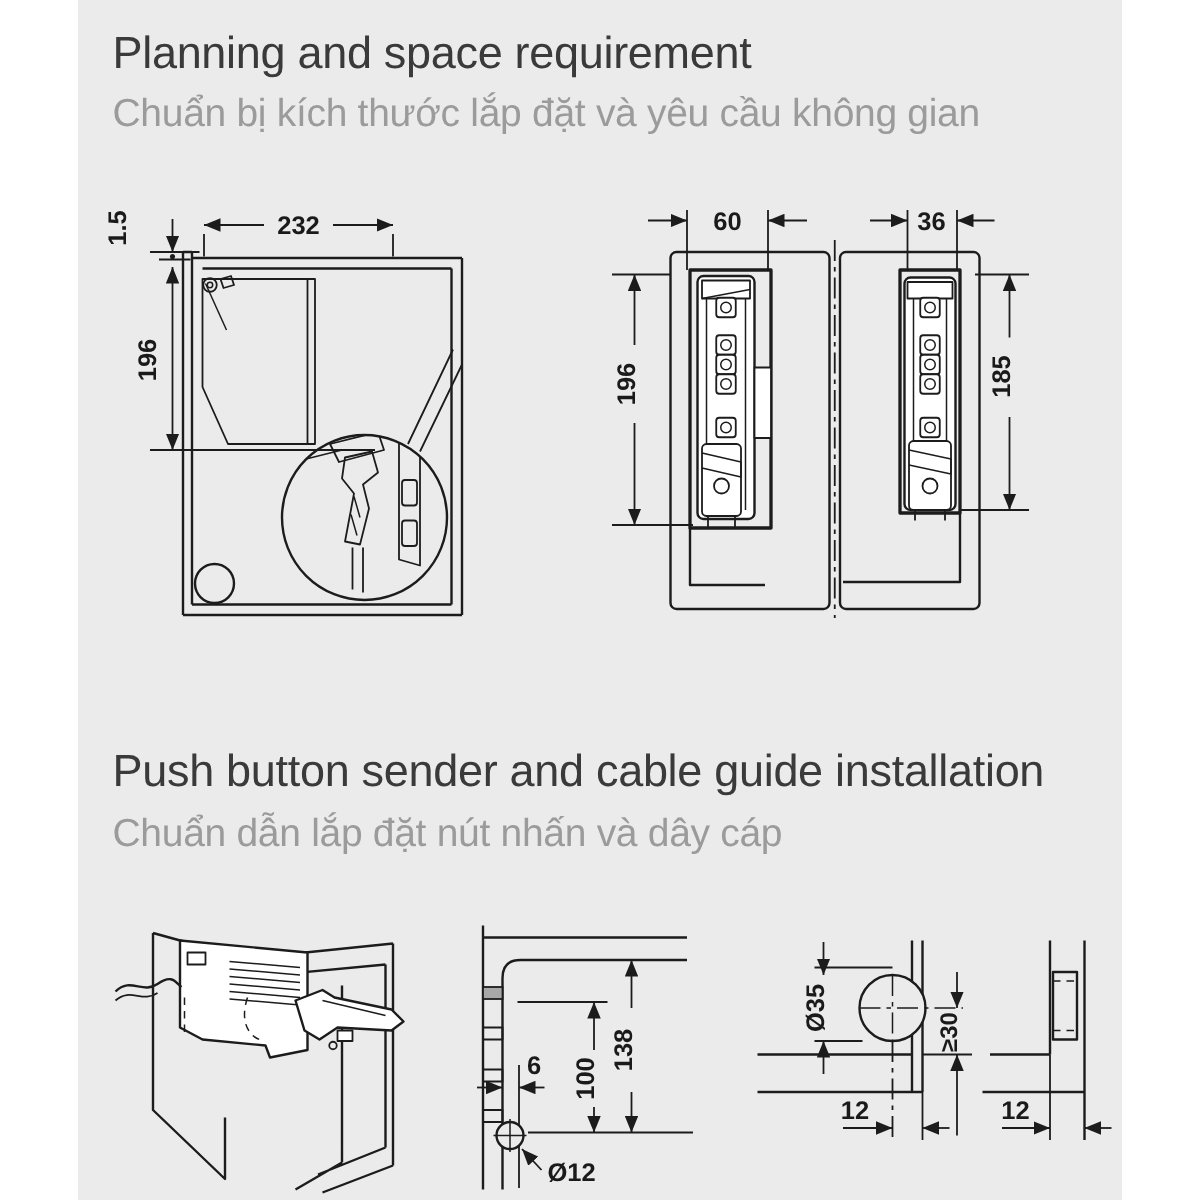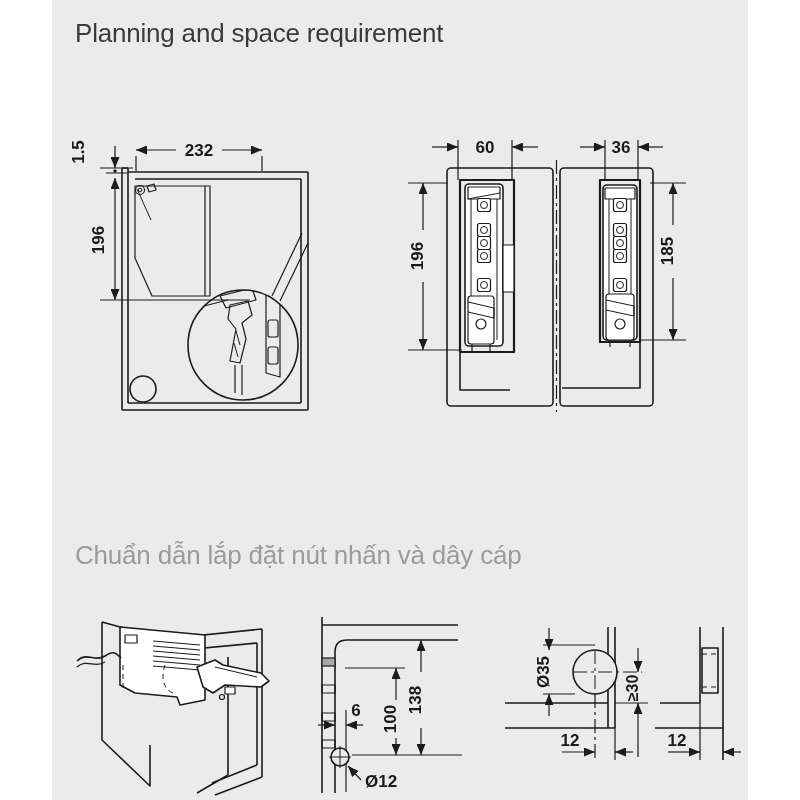--- a/index.html
+++ b/index.html
@@ -1,19 +1,19 @@
 <!DOCTYPE html>
 <html><head>
 <meta charset="utf-8">
 <style>
   html,body{margin:0;padding:0;}
   .page{position:relative;width:800px;height:800px;background:#ffffff;overflow:hidden;
         font-family:"Liberation Sans", sans-serif;}
   .panel{position:absolute;left:52px;top:0;width:696px;height:800px;background:#ebebeb;}
-  .title-en{position:absolute;left:75px;font-size:26px;line-height:1.1;color:#3a3a3a;
+  .title-en{position:absolute;left:75px;font-size:30px;line-height:1.1;color:#3a3a3a;
             letter-spacing:-0.2px;}
   .title-vi{position:absolute;left:75px;font-size:26px;line-height:1.1;color:#9b9b9b;
             letter-spacing:-0.2px;}
   #t1en{top:19px;} #t1vi{top:61px;} #t2en{top:498px;} #t2vi{top:541px;}
   svg.drawings{position:absolute;left:0;top:0;}
   svg .ln{stroke:#1c1c1c;fill:none;stroke-linejoin:round;}
   svg .w16{stroke-width:1.6;} svg .w12{stroke-width:1.2;} svg .w22{stroke-width:2.2;}
   svg .thin{stroke-width:1;}
   svg .whitefill{fill:#ffffff;}
   svg .bgfill{fill:#ebebeb;}
@@ -23,20 +23,22 @@
                fill:#1a1a1a;}
   svg text.dimsm{font-size:16px;}
 </style>
 </head>
 <body>
 
 <div class="page">
   <div class="panel"></div>
 
   <div class="title-en" id="t1en">Planning and space requirement</div>
+  <div class="title-vi" id="t1vi">Chuẩn bị kích thước lắp đặt và yêu cầu không gian</div>
+  <div class="title-en" id="t2en">Push button sender and cable guide installation</div>
   <div class="title-vi" id="t2vi">Chuẩn dẫn lắp đặt nút nhấn và dây cáp</div>
 
   <svg class="drawings" width="800" height="800" viewBox="0 0 800 800">
     <defs>
       <marker id="arr" orient="auto-start-reverse" markerUnits="userSpaceOnUse" markerWidth="11" markerHeight="9" refX="11" refY="4.5">
         <path d="M0,0 L11,4.5 L0,9 Z" fill="#1c1c1c"></path>
       </marker>
       <clipPath id="detailClip">
           <circle cx="243" cy="345" r="55"></circle>
         </clipPath>

